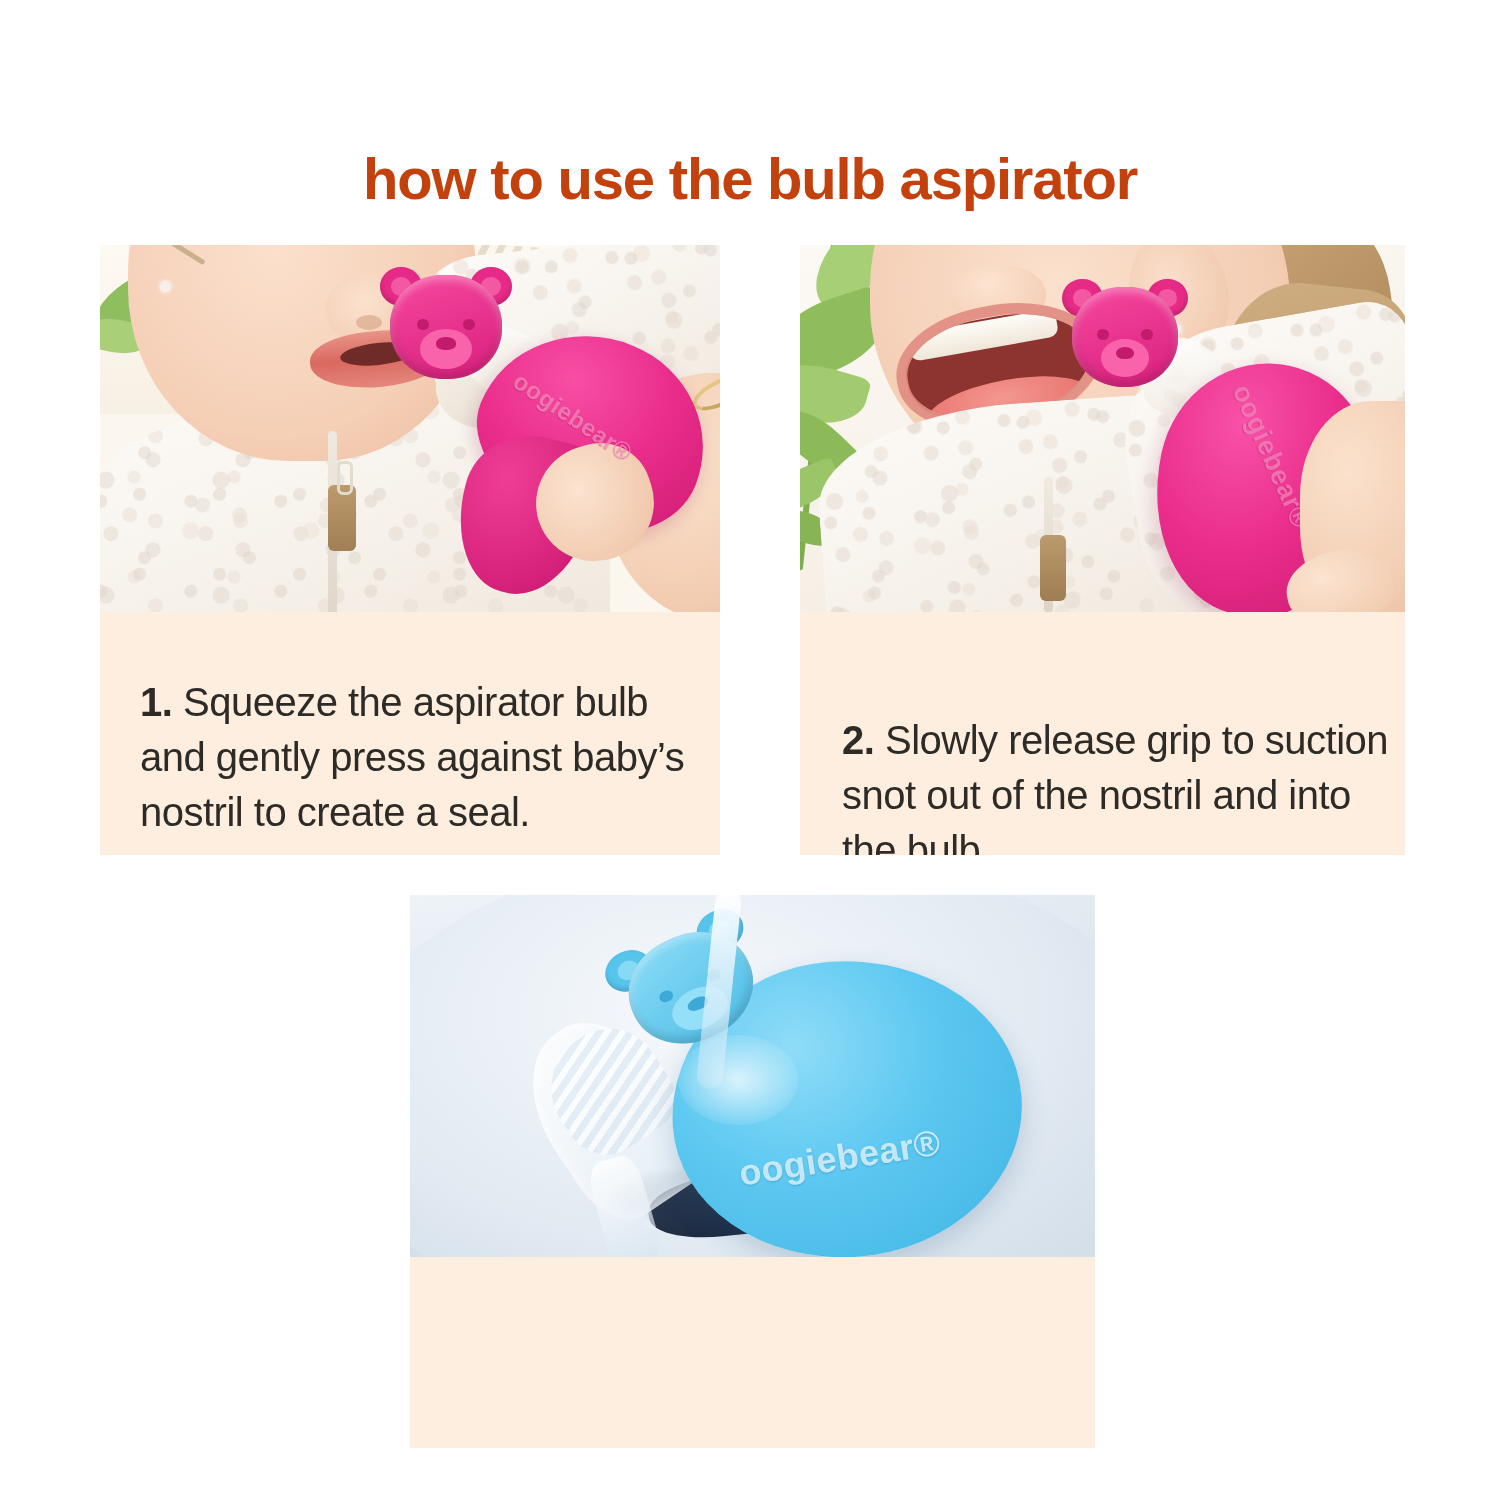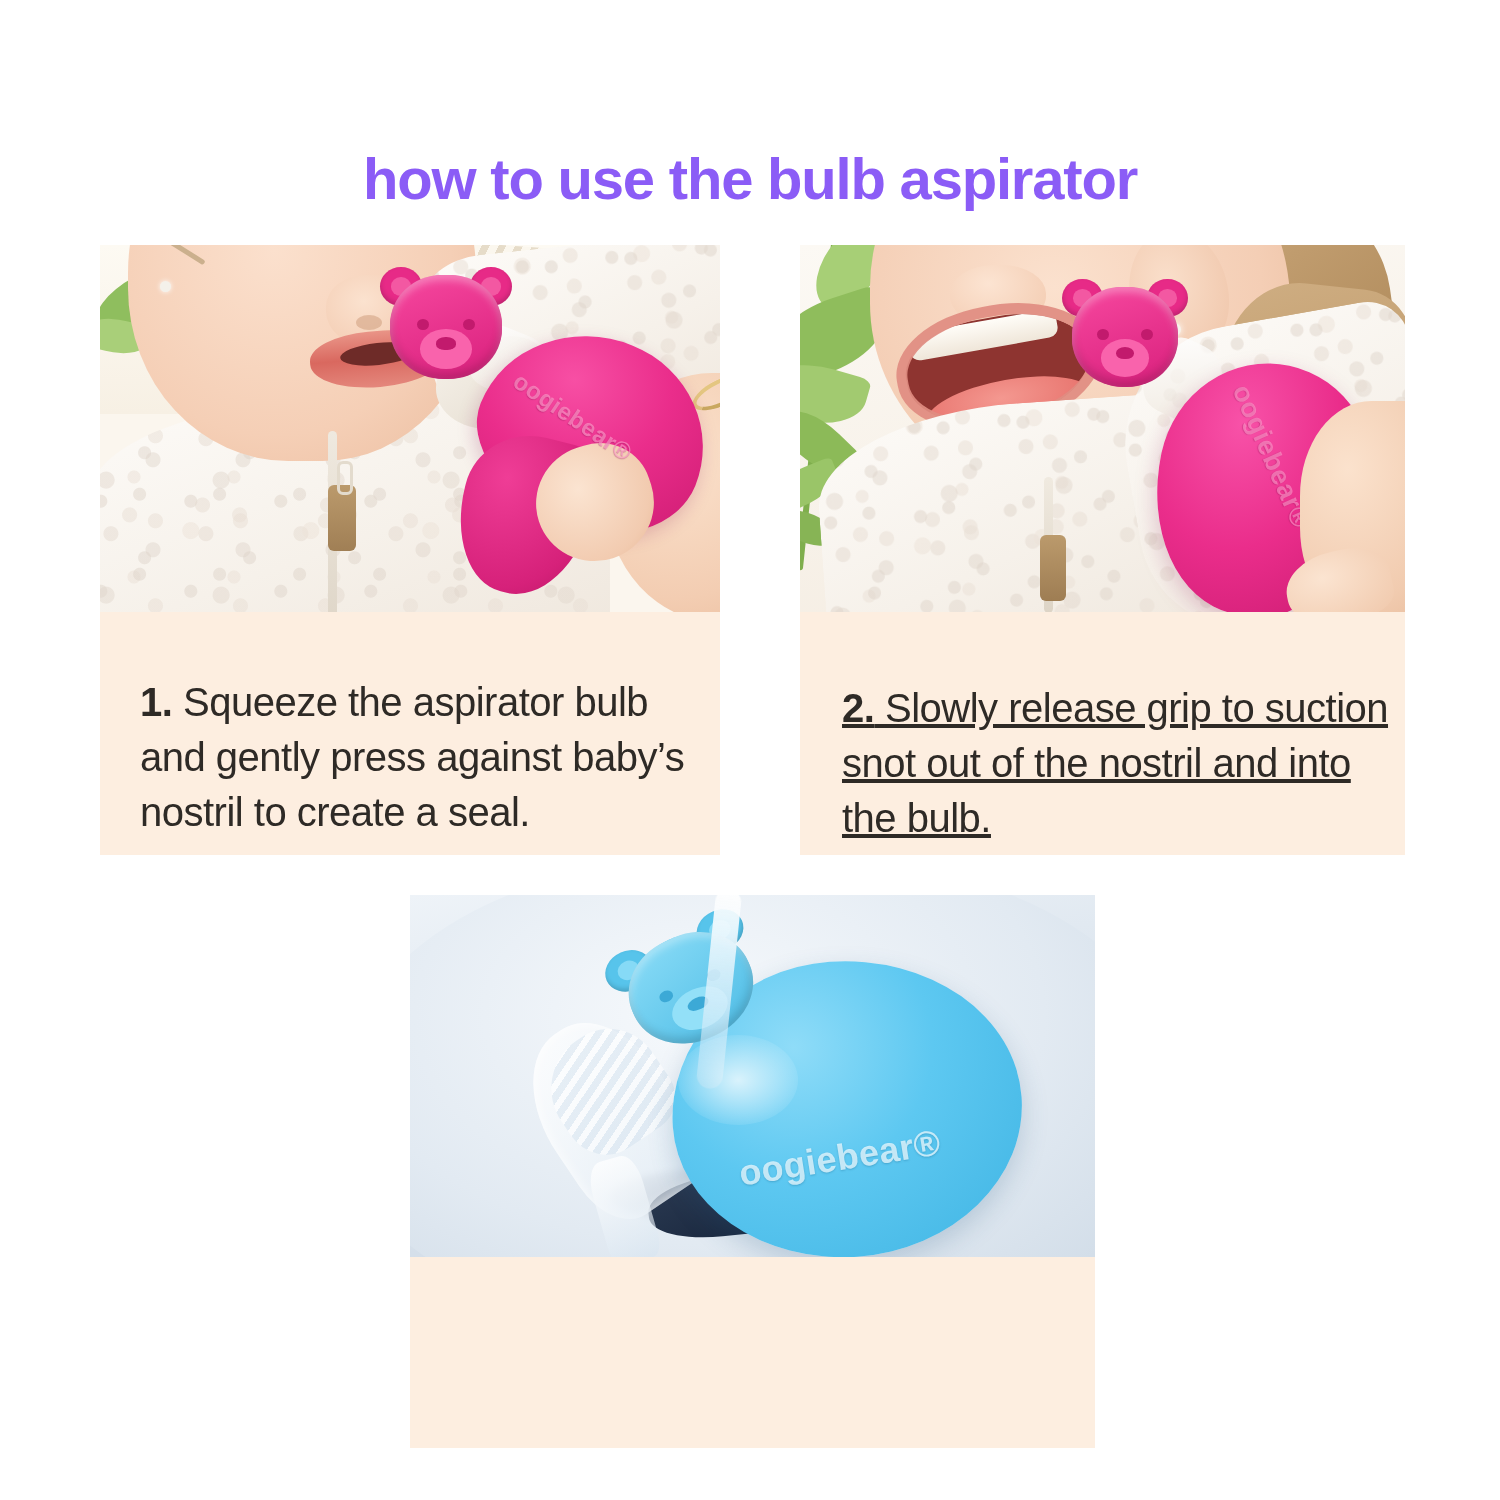--- a/index.html
+++ b/index.html
@@ -19,21 +19,21 @@
   
   .page-title {
     position: absolute;
     left: 0;
     top: 108px;
     width: 1500px;
     text-align: center;
     font-size: 58px;
     font-weight: 700;
     letter-spacing: -1.2px;
-    color: #8b5cf6;
+    color: #c2410c;
     line-height: 1.1;
   }
 
   
   .card {
     position: absolute;
     background: #fdeee0;
     overflow: hidden;
   }
   .card-1 { left: 100px;  top: 245px;  width: 620px; height: 610px; }
@@ -54,21 +54,21 @@
     position: absolute;
     left: 0;
     width: 100%;
     font-size: 40px;
     line-height: 55px;
     color: #2e2a26;
     letter-spacing: -0.5px;
     box-sizing: border-box;
   }
   .card-1 .caption { top: 408px; padding: 0 0 0 40px; margin-top: 22px; }
-  .card-2 .caption { top: 396px; padding: 0 16px 0 42px; text-decoration: underline; }
+  .card-2 .caption { top: 428px; padding: 0 16px 0 42px; }
   .card-3 .caption { top: 400px; padding: 0 0 0 50px; }
   .caption .step-num { font-weight: 700; }
 
   
   .scene { position:absolute; inset:0; }
 
   
   .fleece {
     position: absolute;
     background:

